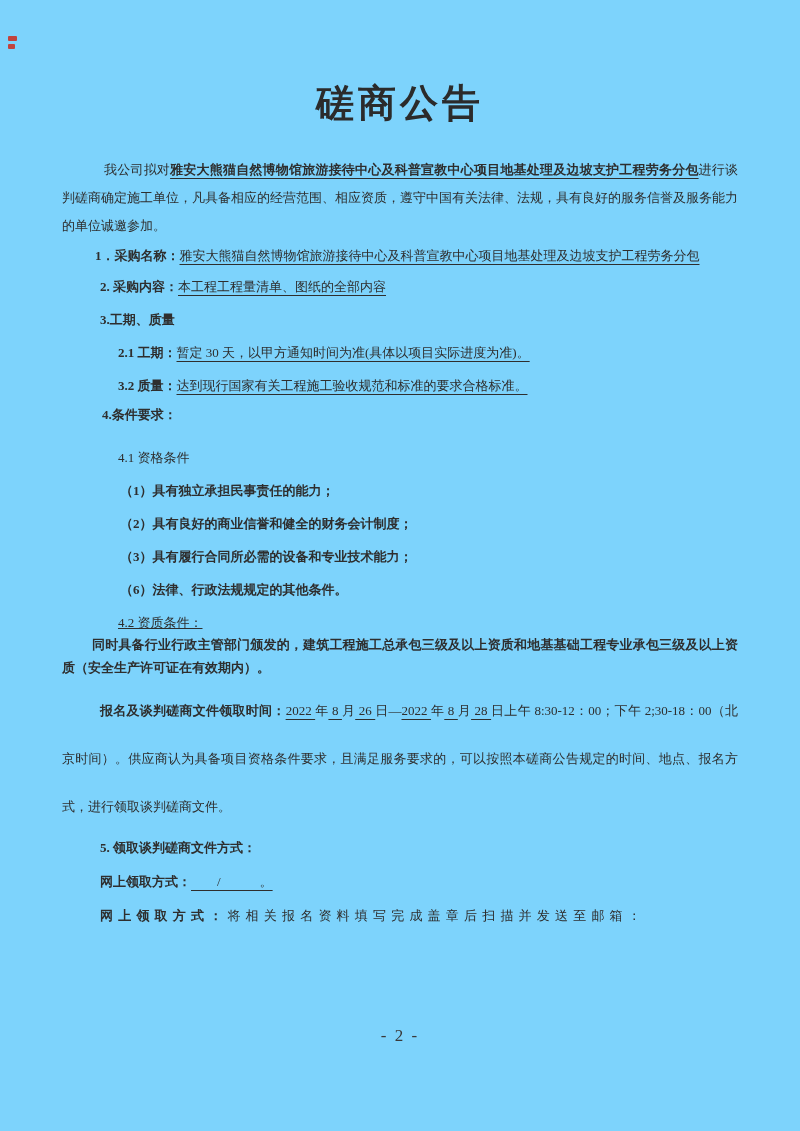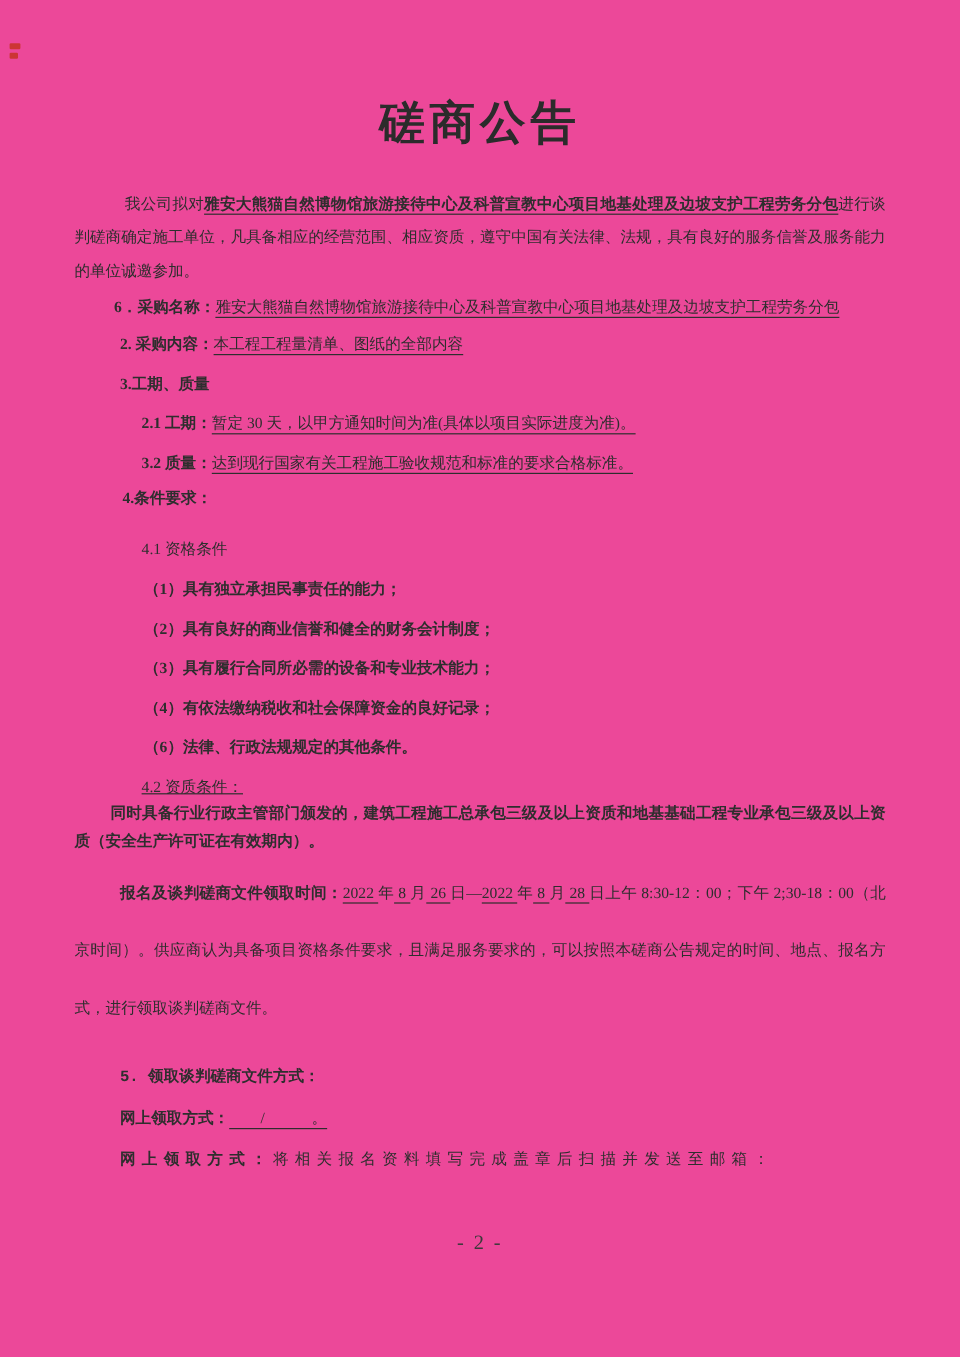--- a/index.html
+++ b/index.html
@@ -1,20 +1,20 @@
 <!DOCTYPE html>
 <html><head>
 <meta charset="utf-8">
 <style>
   html,body{margin:0;padding:0;background:#ffffff;}
   .page{
     position:relative;
     width:800px;height:1131px;
     margin:0 auto;
-    background:#ec4899;
+    background:#7dd3fc;
     box-sizing:border-box;
     padding:80px 62px 0 62px;
     font-family:"Liberation Serif","DejaVu Serif",serif;
     color:#2e2e2e;
     overflow:hidden;
   }
   .red-stamp{position:absolute;left:8px;top:36px;width:10px;height:14px;opacity:.9;}
   .red-stamp .s1,.red-stamp .s2{position:absolute;left:0;background:#c9342a;border-radius:1px;}
   .red-stamp .s1{top:0;width:9px;height:5px;}
   .red-stamp .s2{top:8px;width:7px;height:5px;}
@@ -33,21 +33,21 @@
   p.item-2{margin-top:0;text-indent:38px;}
   p.item-3{margin-top:0;text-indent:38px;}
   p.item-31{margin-top:0;text-indent:56px;}
   p.item-32{margin-top:0;text-indent:56px;}
   p.item-4{margin-top:-4px;text-indent:40px;}
   p.item-41{margin-top:10px;text-indent:56px;}
   p.cond{margin-top:0;text-indent:58px;font-weight:bold;}
   p.item-42{margin-top:0;text-indent:56px;text-decoration:underline;}
   p.qual{margin-top:-6px;line-height:23px;text-indent:30px;font-weight:700;}
   p.signup{margin-top:8px;line-height:48px;text-indent:38px;}
-  p.item-5{margin-top:17px;text-indent:38px;font-weight:700;font-family:Liberation Mono, monospace;}
+  p.item-5{margin-top:0;text-indent:38px;font-weight:700;}
   p.onsite{margin-top:1px;text-indent:38px;}
   p.online{margin-top:1px;text-indent:38px;letter-spacing:5.2px;}
   .footer{
     position:absolute;left:0;right:0;top:1026px;
     text-align:center;font-size:17px;letter-spacing:2px;color:#3a3a3a;
   }
 </style>
 </head>
 <body>
 
@@ -55,38 +55,37 @@
 
   <div class="red-stamp">
     <div class="s1"></div>
     <div class="s2"></div>
   </div>
 
   <h1 class="title">磋商公告</h1>
 
   <p class="intro"><span>我公司拟对</span><span class="bu">雅安大熊猫自然博物馆旅游接待中心及科普宣教中心项目地基处理及边坡支护工程劳务分包</span><span>进行谈判磋商确定施工单位，凡具备相应的经营范围、相应资质，遵守中国有关法律、法规，具有良好的服务信誉及服务能力的单位诚邀参加。</span></p>
 
-  <p class="item-1"><span class="b">6．采购名称：</span><span class="u">雅安大熊猫自然博物馆旅游接待中心及科普宣教中心项目地基处理及边坡支护工程劳务分包</span></p>
+  <p class="item-1"><span class="b">1．采购名称：</span><span class="u">雅安大熊猫自然博物馆旅游接待中心及科普宣教中心项目地基处理及边坡支护工程劳务分包</span></p>
 
   <p class="item-2"><span class="b">2. 采购内容：</span><span class="u">本工程工程量清单、图纸的全部内容</span></p>
 
   <p class="item-3 b">3.工期、质量</p>
 
   <p class="item-31"><span class="b">2.1 工期：</span><span class="u">暂定 30 天，以甲方通知时间为准(具体以项目实际进度为准)。</span></p>
 
   <p class="item-32"><span class="b">3.2 质量：</span><span class="u">达到现行国家有关工程施工验收规范和标准的要求合格标准。</span></p>
 
   <p class="item-4 b">4.条件要求：</p>
 
   <p class="item-41">4.1 资格条件</p>
 
   <p class="cond">（1）具有独立承担民事责任的能力；</p>
   <p class="cond">（2）具有良好的商业信誉和健全的财务会计制度；</p>
   <p class="cond">（3）具有履行合同所必需的设备和专业技术能力；</p>
-  <p class="cond">（4）有依法缴纳税收和社会保障资金的良好记录；</p>
   <p class="cond">（6）法律、行政法规规定的其他条件。</p>
 
   <p class="item-42">4.2 资质条件：</p>
 
   <p class="qual">同时具备行业行政主管部门颁发的，建筑工程施工总承包三级及以上资质和地基基础工程专业承包三级及以上资质（安全生产许可证在有效期内）。</p>
 
   <p class="signup"><span class="b">报名及谈判磋商文件领取时间：</span><span class="u">2022 </span><span>年</span><span class="u"> 8 </span><span>月</span><span class="u"> 26 </span><span>日—</span><span class="u">2022 </span><span>年</span><span class="u"> 8 </span><span>月</span><span class="u"> 28 </span><span>日上午 8:30-12：00；</span><span>下午 2;30-18：00（北京时间）。供应商认为具备项目资格条件要求，且满足服务要求的，可以按照本磋商公告规定的时间、地点、报名方式，进行领取谈判磋商文件。</span></p>
 
   <p class="item-5">5. 领取谈判磋商文件方式：</p>
 

